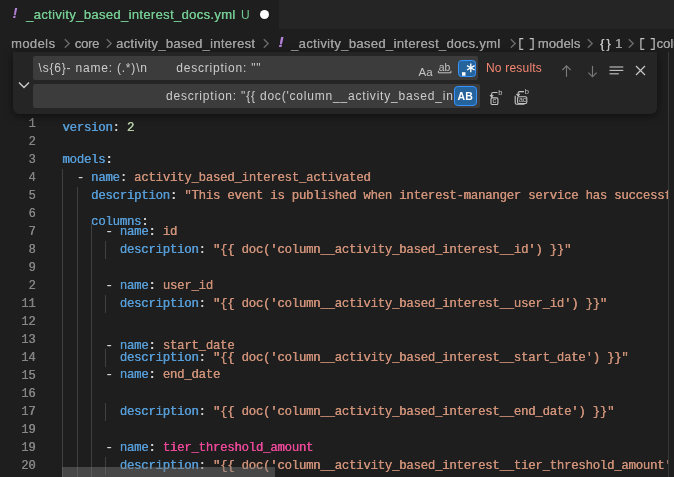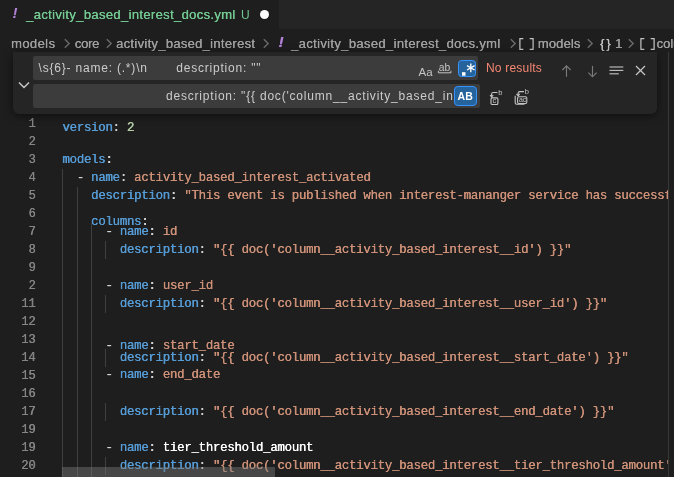--- a/index.html
+++ b/index.html
@@ -116,21 +116,21 @@
 <div class="cl" style="top:337px">      <i style="color:#d4d4d4">- </i><i style="color:#569cd6">name</i><i style="color:#d4d4d4">:</i><i style="color:#ce9178"> start_date</i></div>
 <div class="ln" style="top:349.2px">14</div>
 <div class="cl" style="top:349.2px">        <i style="color:#569cd6">description</i><i style="color:#d4d4d4">:</i><i style="color:#ce9178"> "{{ doc('column__activity_based_interest__start_date') }}"</i></div>
 <div class="ln" style="top:367.2px">15</div>
 <div class="ln" style="top:385.2px">16</div>
 <div class="cl" style="top:366px">      <i style="color:#d4d4d4">- </i><i style="color:#569cd6">name</i><i style="color:#d4d4d4">:</i><i style="color:#ce9178"> end_date</i></div>
 <div class="ln" style="top:403.2px">17</div>
 <div class="cl" style="top:403.2px">        <i style="color:#569cd6">description</i><i style="color:#d4d4d4">:</i><i style="color:#ce9178"> "{{ doc('column__activity_based_interest__end_date') }}"</i></div>
 <div class="ln" style="top:421.2px">19</div>
 <div class="ln" style="top:439.2px">19</div>
-<div class="cl" style="top:439.2px">      <i style="color:#d4d4d4">- </i><i style="color:#569cd6">name</i><i style="color:#d4d4d4">:</i><i style="color:#ffffff"> tier_threshold_amount</i></div>
+<div class="cl" style="top:439.2px">      <i style="color:#d4d4d4">- </i><i style="color:#569cd6">name</i><i style="color:#d4d4d4">:</i><i style="color:#ec4899"> tier_threshold_amount</i></div>
 <div class="ln" style="top:457.2px">20</div>
 <div class="cl" style="top:457.2px">        <i style="color:#569cd6">description</i><i style="color:#d4d4d4">:</i><i style="color:#ce9178"> "{{ doc('column__activity_based_interest__tier_threshold_amount') }}"</i></div>
 <div id="hscroll"></div>
 <div id="clipR"></div>
 
 <div id="fw">
 
   <svg class="icobtn" style="left:4.5px;top:28.5px" width="12" height="8" viewBox="0 0 12 8">
       <path d="M1 1.5 L6 6.5 L11 1.5" fill="none" stroke="#cccccc" stroke-width="1.4"></path>
     </svg>

